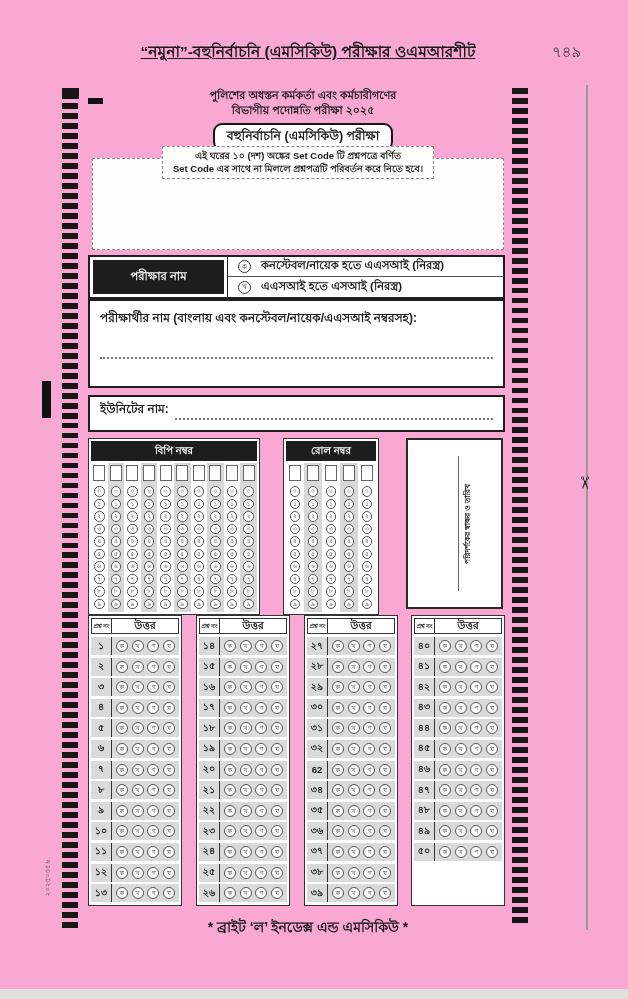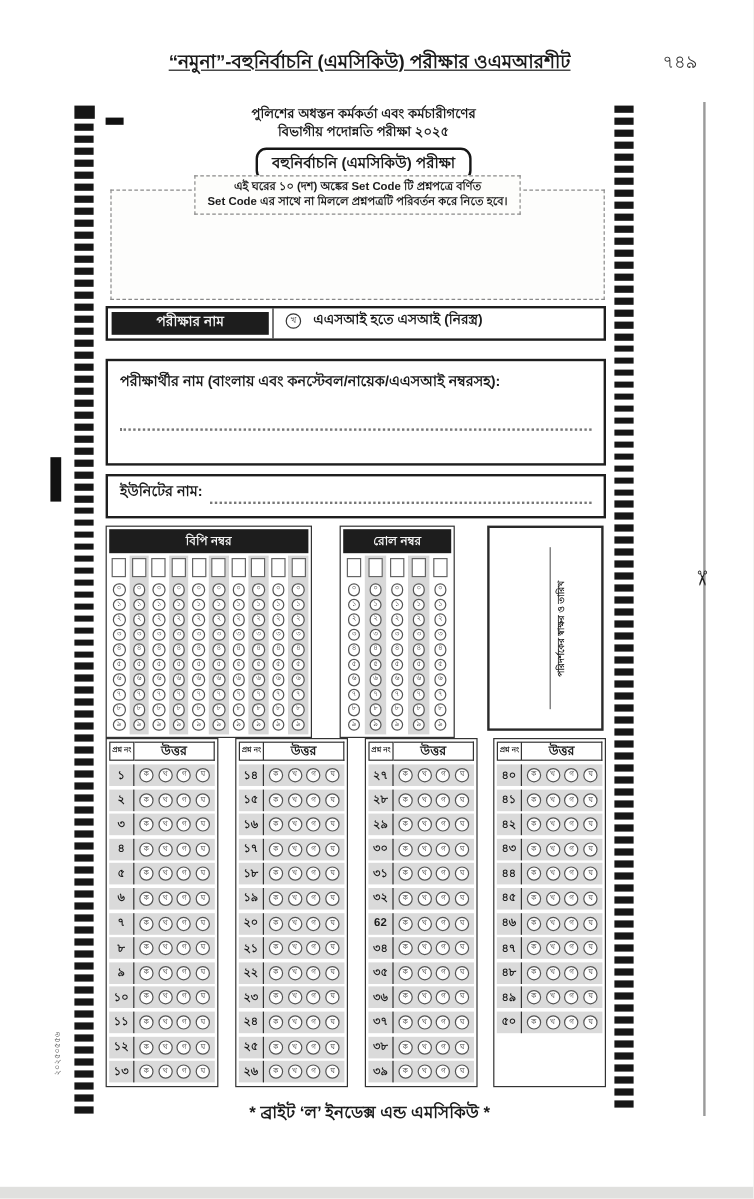--- a/index.html
+++ b/index.html
@@ -1,17 +1,17 @@
 <!DOCTYPE html>
 <html><head>
 <meta charset="utf-8">
 <style>
   *{box-sizing:border-box;margin:0;padding:0}
   html,body{background:#e9e9e7}
-  .sheet{position:relative;width:628px;height:999px;background:#ffffff;margin:0 auto;
+  .sheet{position:relative;width:628px;height:999px;background:#f9a8d4;margin:0 auto;
          font-family:"Liberation Sans","DejaVu Sans",sans-serif;color:#1b1b1b;overflow:hidden}
 
   .page-num{position:absolute;top:40px;left:552px;font-size:15px;color:#333}
   .title{position:absolute;top:40px;left:98px;width:420px;text-align:center;
          font-weight:bold;font-size:15.5px;text-decoration:underline}
   .reg-dash{position:absolute;left:88px;top:98px;width:15px;height:6px;background:#111}
 
   .timing-col{position:absolute;top:88px;display:flex;flex-direction:column;gap:4.2px}
   .timing-col.left{left:62px}
   .timing-col.right{left:512px}
@@ -300,20 +300,24 @@
       <div>এই ঘরের ১০ (দশ) অঙ্কের Set Code টি প্রশ্নপত্রে বর্ণিত</div>
       <div>Set Code এর সাথে না মিললে প্রশ্নপত্রটি পরিবর্তন করে নিতে হবে।</div>
     </div>
   </div>
 
   <div class="examname">
     <div class="examname-label-cell">
       <div class="examname-label">পরীক্ষার নাম</div>
     </div>
     <div class="examname-opts">
+      <div class="examname-opt">
+        <span class="opt-bubble">ক</span>
+        <span class="opt-label">কনস্টেবল/নায়েক হতে এএসআই (নিরস্ত্র)</span>
+      </div>
       <div class="examname-opt last">
         <span class="opt-bubble">খ</span>
         <span class="opt-label">এএসআই হতে এসআই (নিরস্ত্র)</span>
       </div>
     </div>
   </div>
 
   <div class="candidate-box">
     <div class="cand-label">পরীক্ষার্থীর নাম (বাংলায় এবং কনস্টেবল/নায়েক/এএসআই নম্বরসহ):</div>
     <div class="dotline name"></div>

